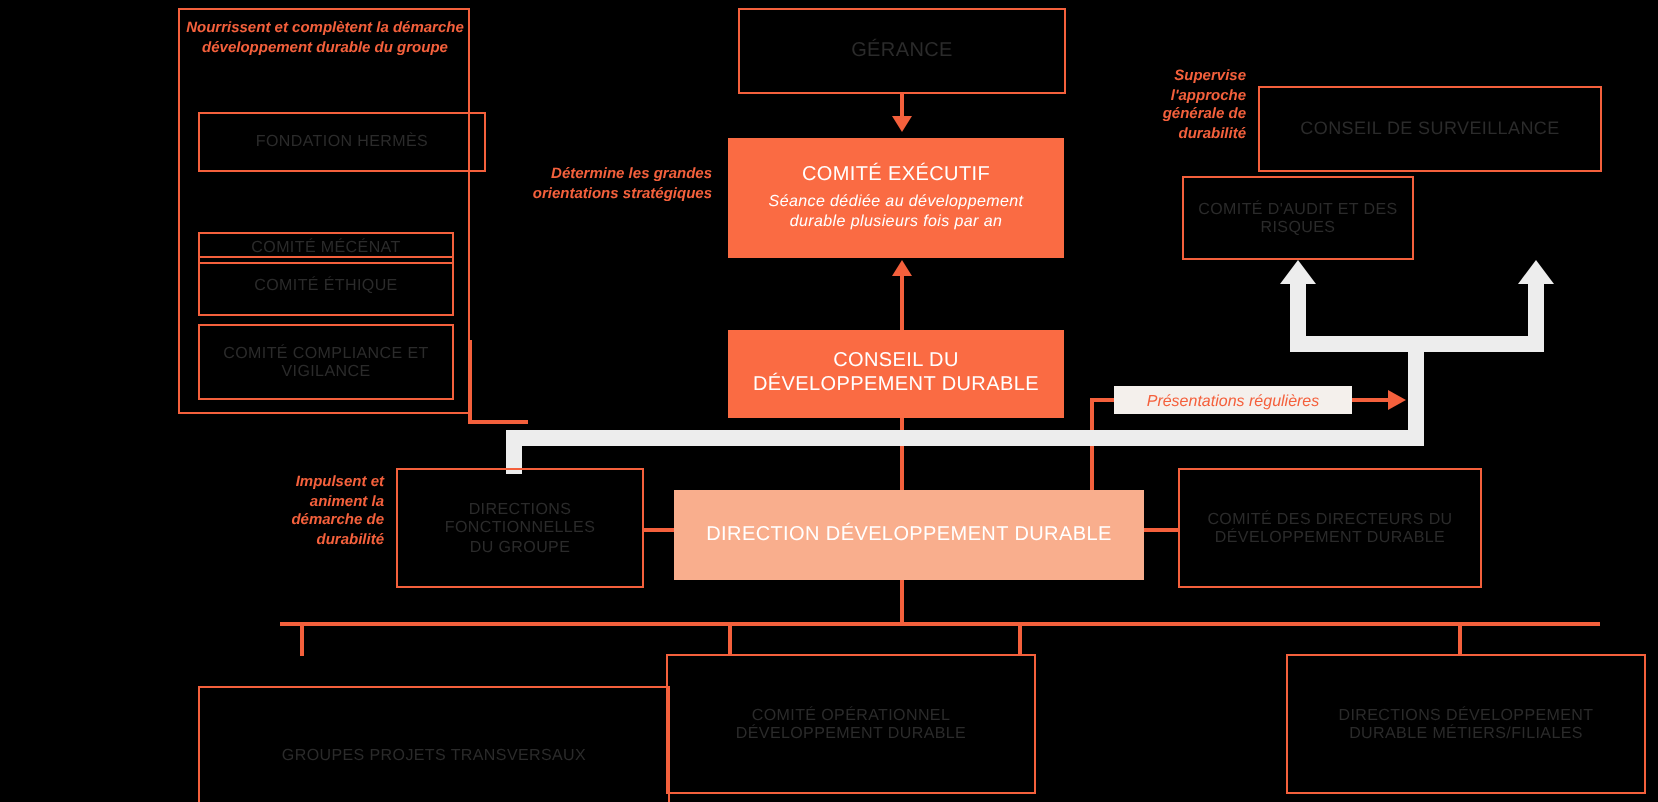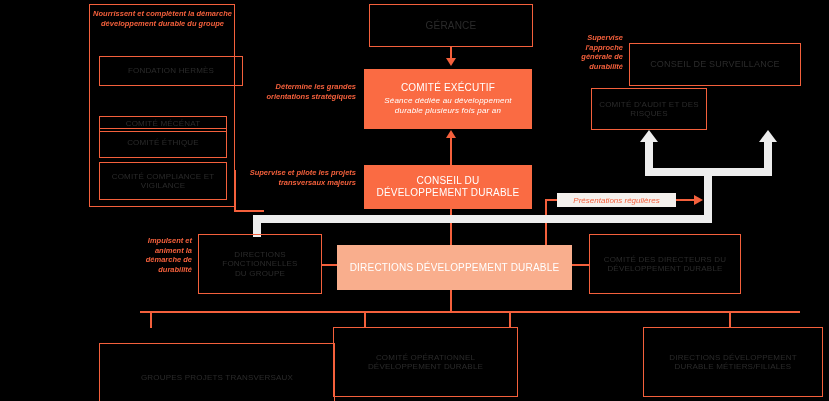--- a/index.html
+++ b/index.html
@@ -150,21 +150,20 @@
     <div class="t8" style="font-style:italic; line-height:1.25;">Séance dédiée au développement durable plusieurs fois par an</div>
   </div>
 
   <div class="note t75" style="left:248px; top:82px; width:108px;">Détermine les grandes orientations stratégiques</div>
 
   <div class="conn" style="left:450px; top:136px; width:1.8px; height:29px;"></div>
   <div class="arrow-up" style="left:445.5px; top:130px;"></div>
 
   <div class="box solid-strong t10" style="left:364px; top:165px; width:168px; height:44px; padding:0 6px;">CONSEIL DU DÉVELOPPEMENT DURABLE</div>
 
-  <div class="note t75" style="left:248px; top:168px; width:108px;">Supervise et pilote les projets transversaux majeurs</div>
 
   <div class="conn" style="left:450px; top:209px; width:1.8px; height:46px;"></div>
 
   <div class="box t9" style="left:629px; top:43px; width:172px; height:43px;">CONSEIL DE SURVEILLANCE</div>
 
   <div class="note t75" style="left:555px; top:33px; width:68px;">Supervise l'approche générale de durabilité</div>
 
   <div class="box t8" style="left:591px; top:88px; width:116px; height:42px; padding:4px 4px;">COMITÉ D'AUDIT ET DES RISQUES</div>
 
 
@@ -191,21 +190,21 @@
   <div class="arrow-right" style="left:694px; top:194.5px;"></div>
 
   <div class="conn" style="left:545px; top:199px; width:1.5px; height:56px;"></div>
 
   <div class="box t8" style="left:198px; top:234px; width:124px; height:60px; padding:0 22px;">DIRECTIONS FONCTIONNELLES DU GROUPE</div>
 
   <div class="note t75" style="left:134px; top:236px; width:58px;">Impulsent et animent la démarche de durabilité</div>
 
   <div class="conn" style="left:322px; top:263.5px; width:17px; height:2.5px;"></div>
 
-  <div class="box solid-soft t10" style="left:337px; top:245px; width:235px; height:45px; padding:0 6px;">DIRECTIONS DÉVELOPPEMENT DURABLE</div>
+  <div class="box solid-soft t10" style="left:337px; top:245px; width:235px; height:45px; padding:0 6px;">DIRECTION DÉVELOPPEMENT DURABLE</div>
 
   <div class="conn" style="left:572px; top:263.5px; width:17px; height:2.5px;"></div>
 
   <div class="box t8" style="left:589px; top:234px; width:152px; height:60px; padding:0 5px;">COMITÉ DES DIRECTEURS DU DÉVELOPPEMENT DURABLE</div>
 
   <div class="conn" style="left:450px; top:290px; width:1.8px; height:22px;"></div>
 
   <div class="conn" style="left:140px; top:311px; width:660px; height:1.8px;"></div>
 
   <div class="conn" style="left:150px; top:311px; width:1.8px; height:17px;"></div>

